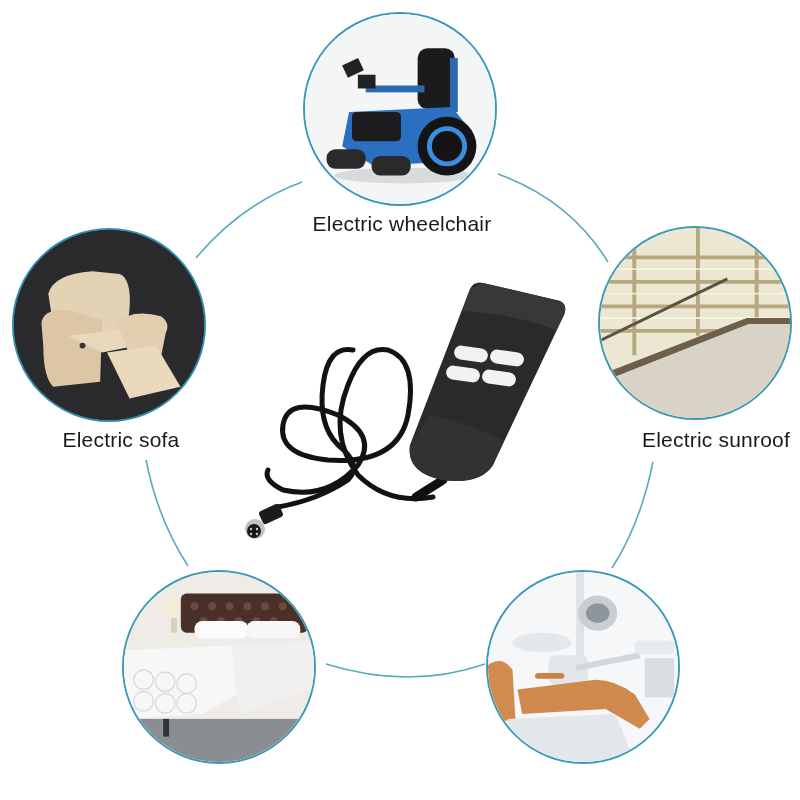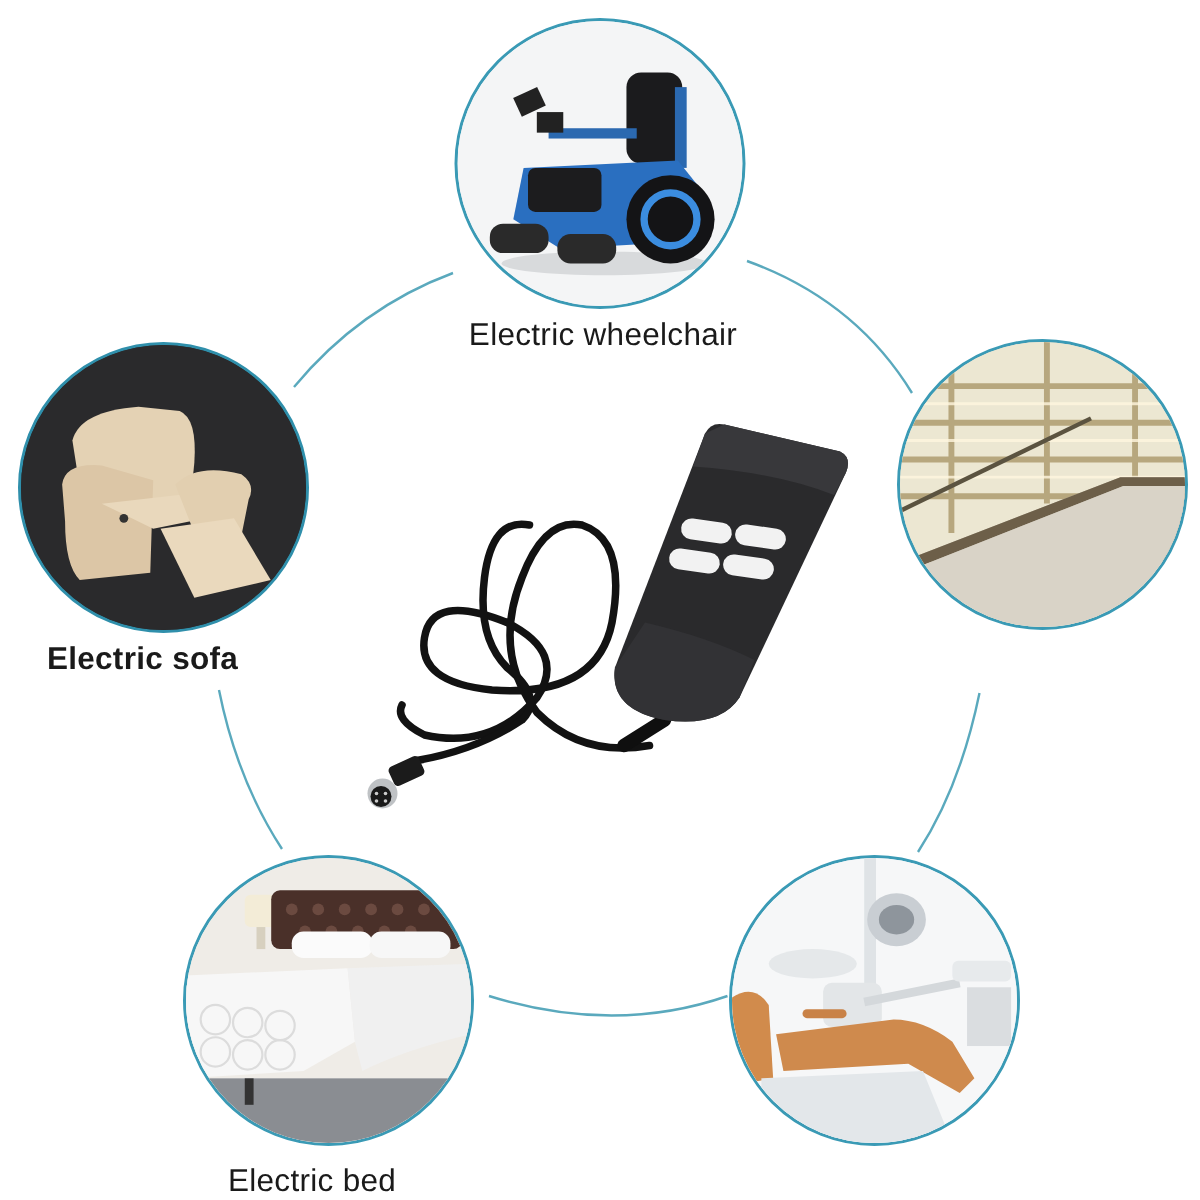--- a/index.html
+++ b/index.html
@@ -68,21 +68,21 @@
       <path d="M 28 95 Q 30 80 55 82 L 90 92 L 88 155 L 40 160 Q 30 150 30 120 Z" fill="#dcc6a6"></path>
 
       <path d="M 55 108 L 125 100 L 140 115 L 90 125 Z" fill="#e9d8bc"></path>
 
       <path d="M 105 95 Q 120 80 150 88 Q 160 95 155 105 L 150 130 L 118 128 Z" fill="#e2cfb0"></path>
 
       <path d="M 95 125 L 145 118 L 170 160 L 118 172 Z" fill="#ead9bd"></path>
       <circle cx="70" cy="118" r="3" fill="#333"></circle>
     </svg>
   </div>
-  <div class="label" style="left:95px; top:428px;font-weight:bold;">Electric sofa</div>
+  <div class="label" style="left:121px; top:428px;">Electric sofa</div>
 
   <div class="app-circle" style="left:598px; top:226px; width:194px; height:194px; background:#e9e6d9;">
     <svg viewBox="0 0 194 194">
       <rect width="194" height="194" fill="#ece7d2"></rect>
 
       <g stroke="#b7a77e" stroke-width="4">
         <line x1="0" y1="30" x2="194" y2="30"></line>
         <line x1="0" y1="55" x2="194" y2="55"></line>
         <line x1="0" y1="80" x2="194" y2="80"></line>
         <line x1="0" y1="105" x2="194" y2="105"></line>
@@ -97,20 +97,21 @@
       </g>
 
       <line x1="0" y1="115" x2="130" y2="52" stroke="#5b5340" stroke-width="3"></line>
 
       <path d="M 0 150 L 150 92 L 194 92 L 194 150 Z" fill="#b9b2a2"></path>
       <path d="M 0 150 L 150 92 L 194 92 L 194 98 L 152 98 L 0 158 Z" fill="#6d5f49"></path>
 
       <path d="M 0 158 L 152 98 L 194 98 L 194 194 L 0 194 Z" fill="#d9d3c7"></path>
     </svg>
   </div>
+  <div class="label" style="left:716px; top:428px;">Electric sunroof</div>
 
   <div class="app-circle" style="left:122px; top:570px; width:194px; height:194px; background:#f1efeb;">
     <svg viewBox="0 0 194 194">
       <rect width="194" height="194" fill="#efece7"></rect>
       <rect x="0" y="150" width="194" height="44" fill="#8a8d92"></rect>
 
       <rect x="40" y="25" width="22" height="22" rx="4" fill="#f3ecd7"></rect>
       <rect x="48" y="47" width="6" height="15" fill="#d7d0bf"></rect>
 
       <rect x="58" y="22" width="130" height="40" rx="6" fill="#4a3029"></rect>
@@ -137,21 +138,20 @@
         <circle cx="20" cy="110" r="10"></circle>
           <circle cx="42" cy="112" r="10"></circle>
           <circle cx="64" cy="114" r="10"></circle>
         <circle cx="20" cy="132" r="10"></circle>
           <circle cx="42" cy="134" r="10"></circle>
           <circle cx="64" cy="134" r="10"></circle>
       </g>
       <rect x="40" y="150" width="6" height="18" fill="#333"></rect>
     </svg>
   </div>
-  <div class="label" style="left:208px; top:776px;">Electric bed</div>
 
   <div class="app-circle" style="left:486px; top:570px; width:194px; height:194px; background:#f7f8f9;">
     <svg viewBox="0 0 194 194">
       <rect width="194" height="194" fill="#f6f7f8"></rect>
 
       <rect x="90" y="0" width="8" height="115" fill="#dfe3e6"></rect>
 
       <ellipse cx="112" cy="42" rx="20" ry="18" fill="#c9ced3"></ellipse>
       <ellipse cx="112" cy="42" rx="12" ry="10" fill="#8e959c"></ellipse>
 

